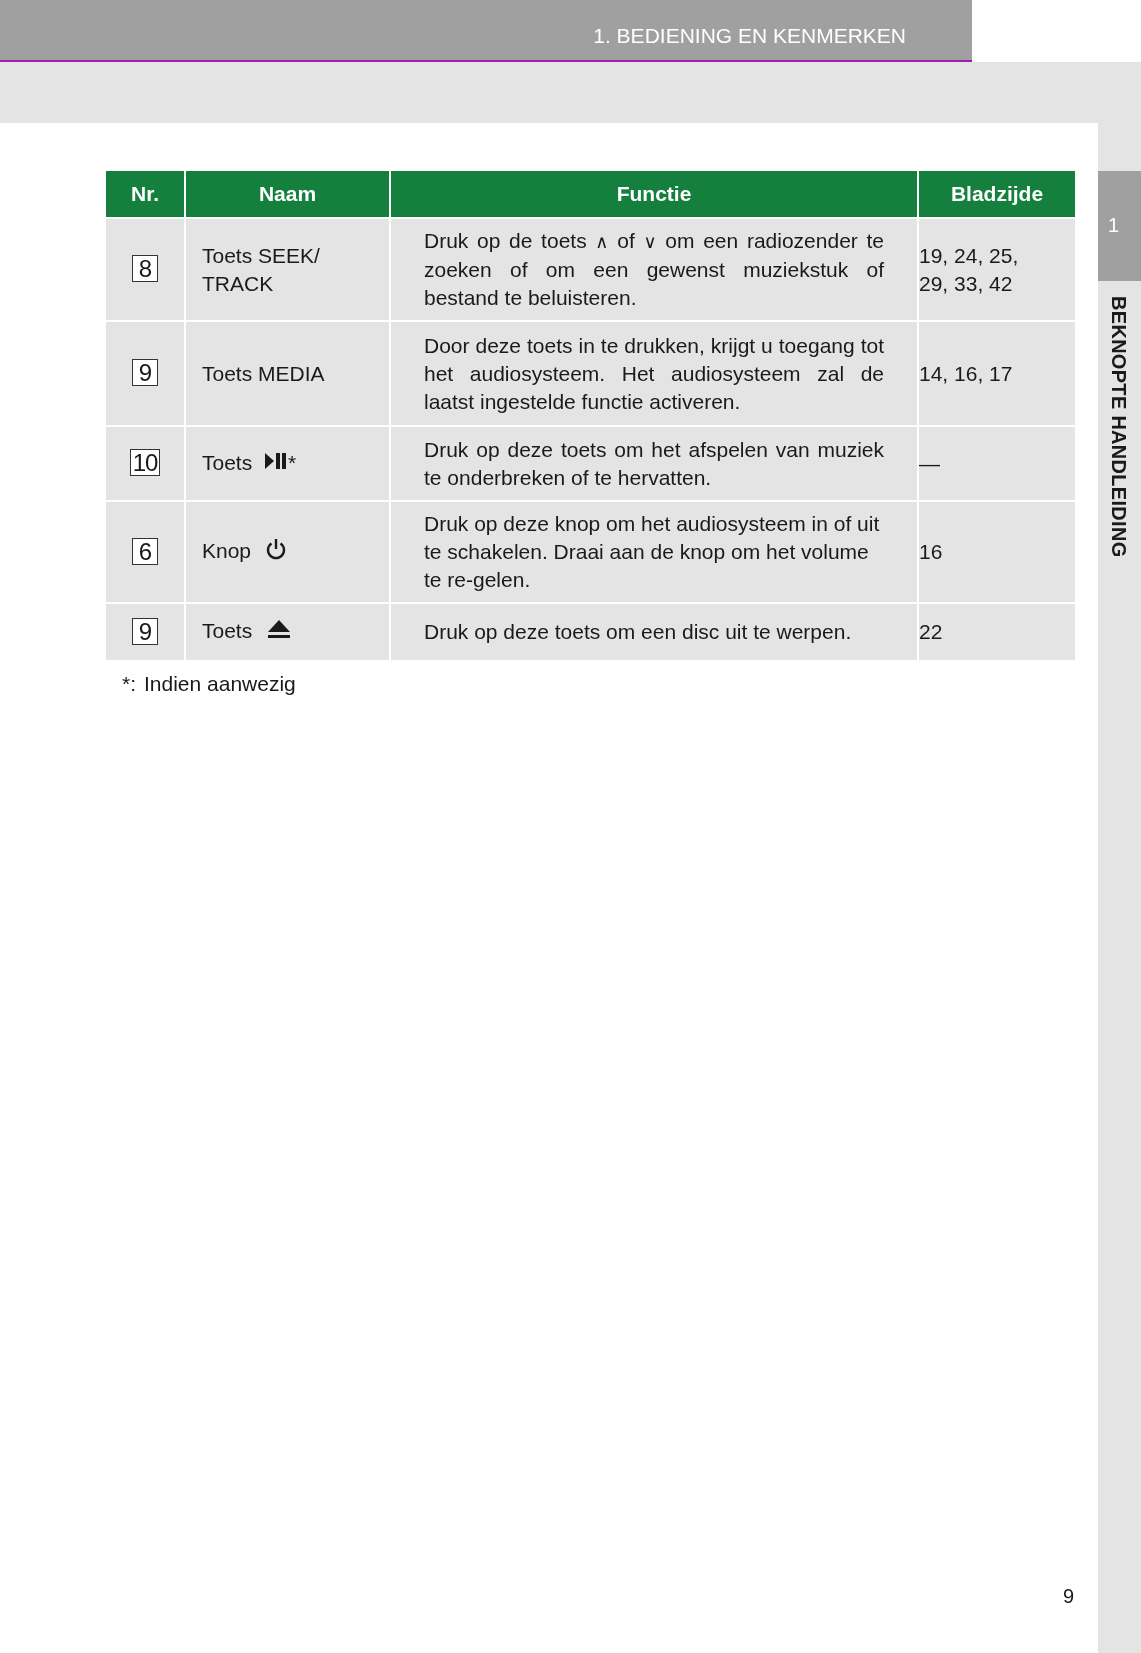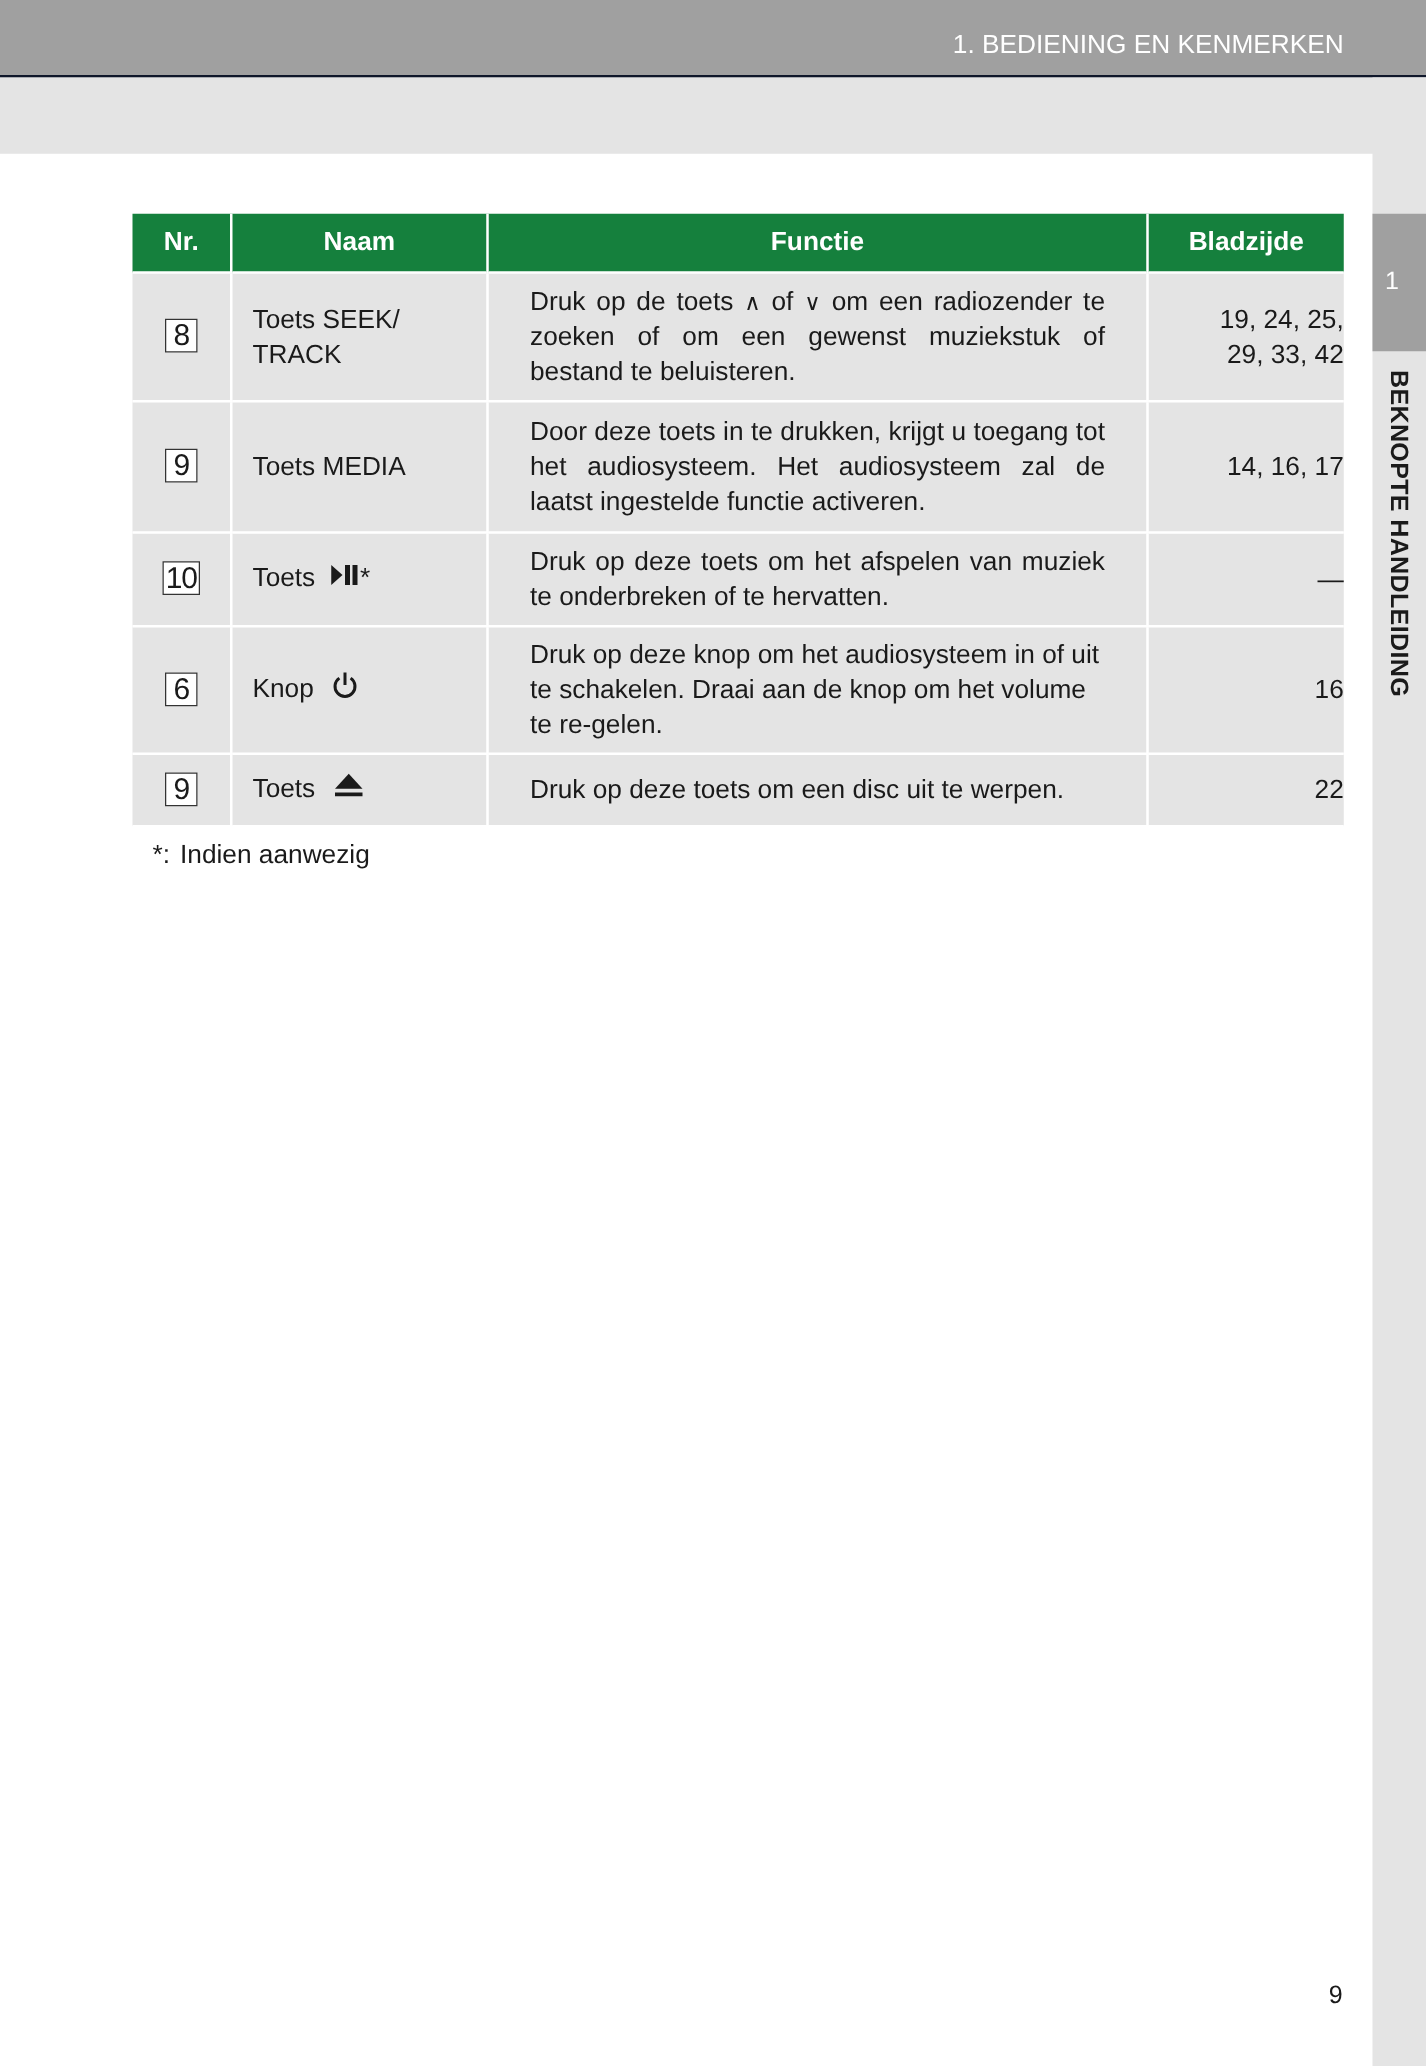--- a/index.html
+++ b/index.html
@@ -3,22 +3,22 @@
 <meta charset="utf-8">
 <style>
   html, body { margin: 0; padding: 0; }
   body {
     width: 1141px; height: 1653px; position: relative; overflow: hidden;
     background: #ffffff;
     font-family: "Liberation Sans", sans-serif;
     color: #1a1a1a;
   }
   .top-bar {
-    position: absolute; left: 0; top: 0; width: 1141px; height: 60px;
-    background: #a0a0a0; border-bottom: 2px solid #0f172a;
+    position: absolute; left: 0; top: 0; width: 972px; height: 60px;
+    background: #a0a0a0; border-bottom: 2px solid #a21caf;
   }
   .top-bar .section-title {
     position: absolute; right: 66px; top: 24px;
     color: #ffffff; font-size: 21px; letter-spacing: 0px;
   }
   .gray-band {
     position: absolute; left: 0; top: 62px; width: 1141px; height: 61px;
     background: #e4e4e4;
   }
   .side-strip {
@@ -52,21 +52,21 @@
   table.spec td {
     background: #e4e4e4; vertical-align: middle;
     border: 2px solid #ffffff; padding: 0;
     line-height: 28px;
   }
   table.spec tr td:first-child { border-left: none; }
   table.spec tr td:last-child { border-right: none; }
   td.nr { text-align: center; }
   td.naam { padding-left: 16px !important; padding-right: 8px !important; }
   td.functie { padding: 8px 33px !important; text-align: justify; }
-  td.bladzijde { text-align: right; }
+  td.bladzijde { text-align: left; }
   .num-box {
     display: inline-block; border: 1.5px solid #333; background: #ffffff;
     font-size: 24px; line-height: 24px; padding: 1px 2px 0 2px; min-width: 20px;
     text-align: center; letter-spacing: -1px;
   }
   .inline-icon { display: inline-block; vertical-align: middle; margin-left: 6px; }
   .footnote {
     position: absolute; left: 106px; top: 672px; font-size: 21px; margin-left: 16px;
   }
   .footnote .mark { margin-right: 8px; }

